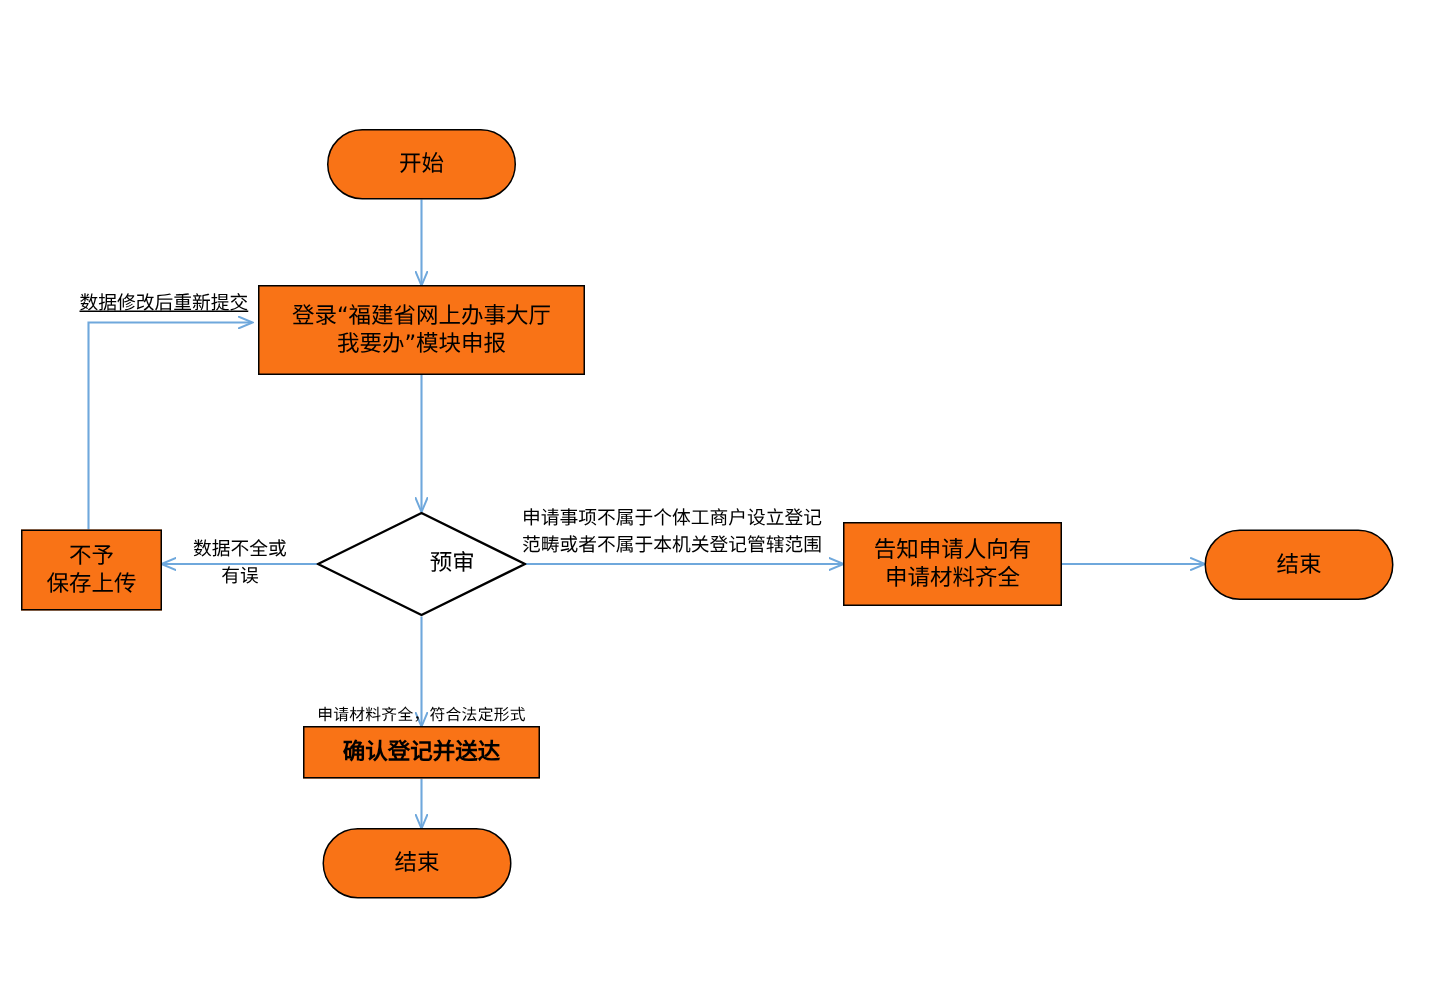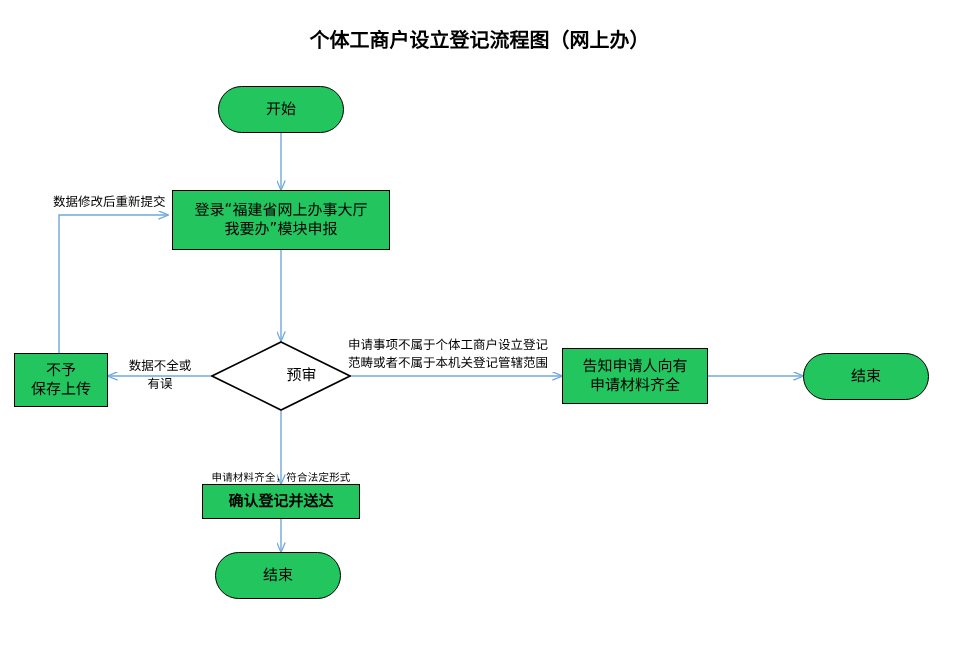--- a/index.html
+++ b/index.html
@@ -27,21 +27,21 @@
     height: 655px;
     pointer-events: none;
   }
   .node {
     position: absolute;
     box-sizing: border-box;
     display: flex;
     align-items: center;
     justify-content: center;
     text-align: center;
-    background: #22c55e;
+    background: #f97316;
     color: #000000;
     line-height: 1.28;
     z-index: 3;
   }
   .node-process {
     border: 1.4px solid #000000;
     font-size: 15px;
   }
   .node-terminator {
     border: 1.4px solid #000000;
@@ -90,21 +90,20 @@
     font-weight: bold;
     color: #000000;
     z-index: 5;
   }
 </style>
 </head>
 <body>
 
 <div id="canvas">
 
-  <div class="chart-title">个体工商户设立登记流程图（网上办）</div>
 
   <svg id="wires" viewBox="0 0 959 655" width="959" height="655" xmlns="http://www.w3.org/2000/svg">
     <defs>
       <marker id="arrow" markerWidth="11" markerHeight="9" refX="9.6" refY="4.5" orient="auto" markerUnits="userSpaceOnUse">
         <path d="M0,0.3 L10,4.5 L0,8.7" fill="none" stroke="#6FA8DC" stroke-width="1.3"></path>
       </marker>
     </defs>
     <g fill="none" stroke="#6FA8DC" stroke-width="1.4" marker-end="url(#arrow)">
 
       <path d="M281,133 L281,190"></path>
@@ -156,21 +155,21 @@
   </div>
 
   <div class="node node-process" style="left:202px; top:484px; width:158px; height:35px;font-weight:bold;">
     <span class="node-text">确认登记并送达</span>
   </div>
 
   <div class="node node-terminator" style="left:215px; top:552px; width:126px; height:47px;">
     <span class="node-text">结束</span>
   </div>
 
-  <div class="edge-label" style="left:53px; top:193px;">数据修改后重新提交</div>
+  <div class="edge-label" style="left:53px; top:193px;text-decoration:underline;">数据修改后重新提交</div>
 
   <div class="edge-label center" style="left:122px; top:358px; width:76px;">数据不全或
 有误</div>
 
   <div class="edge-label" style="left:348px; top:336px;">申请事项不属于个体工商户设立登记
 范畴或者不属于本机关登记管辖范围</div>
 
   <div class="edge-label small center" style="left:181px; top:443px; width:200px;margin-top:28px;">申请材料齐全，符合法定形式</div>
 
 </div>

